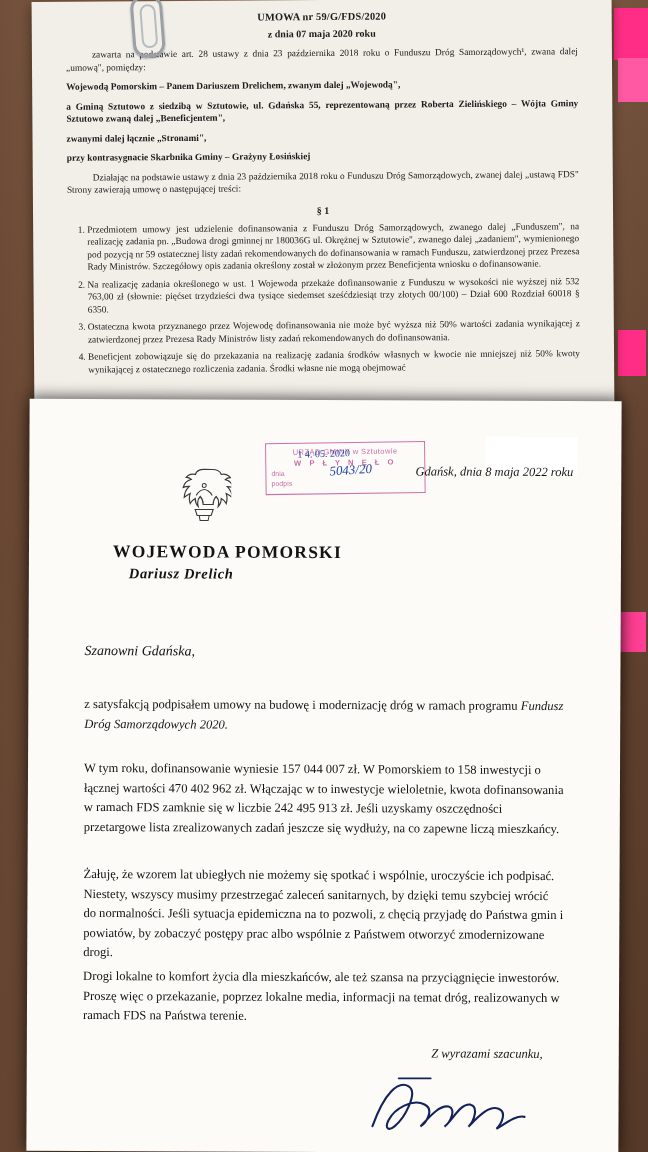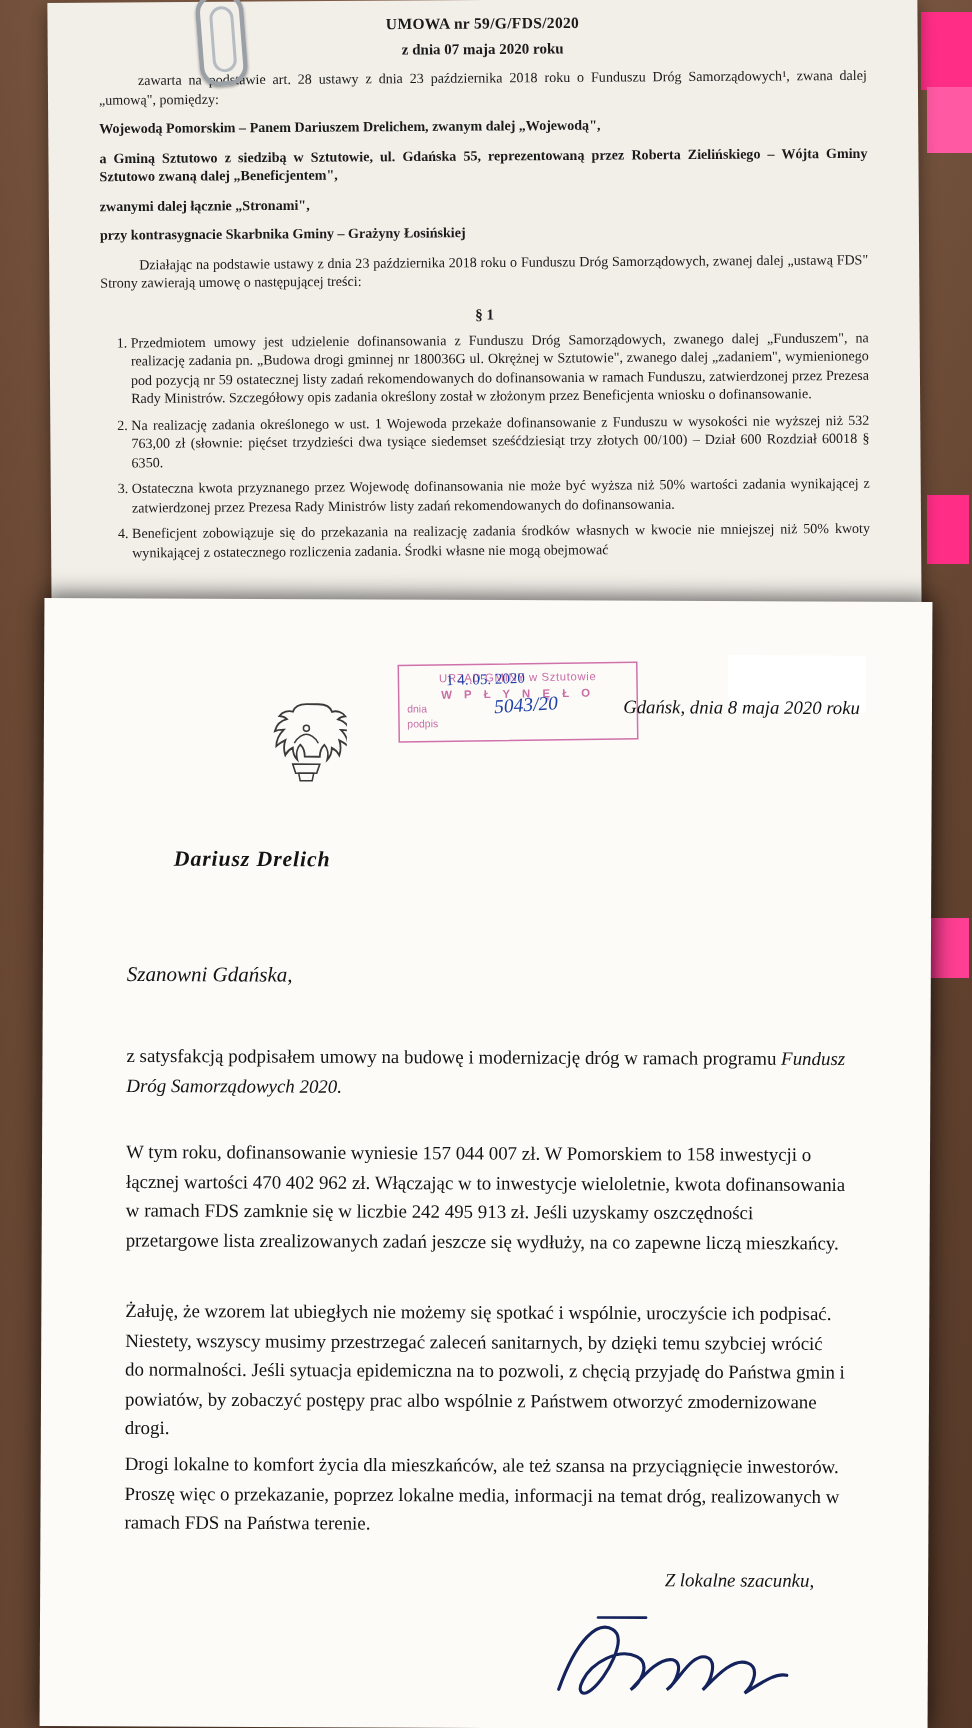--- a/index.html
+++ b/index.html
@@ -96,21 +96,21 @@
   #place-date{
     position:absolute;right:48px;top:64px;font-style:italic;font-size:12.5px;
   }
   
   #emblem{position:absolute;left:148px;top:66px;width:54px;height:62px;}
   #wojewoda{
     position:absolute;left:84px;top:142px;
     font-weight:bold;font-size:17.5px;letter-spacing:1.2px;
   }
   #name{
-    position:absolute;left:87px;top:166px;
+    position:absolute;left:100px;top:166px;
     font-weight:bold;font-style:italic;font-size:14.5px;letter-spacing:.6px;
   }
   
   .ghost{
     position:absolute;color:rgba(90,90,90,.30);font-size:8.6px;
     width:430px;left:110px;text-align:justify;line-height:1.45;
   }
   #greeting{
     position:absolute;left:56px;top:244px;font-style:italic;font-size:14px;
   }
@@ -161,44 +161,45 @@
 
   <div id="stamp">
     <div class="s1">URZĄD GMINY w Sztutowie</div>
     <div class="s2">W P Ł Y N Ę Ł O</div>
     <div class="s3">dnia</div>
     <div class="s3">podpis</div>
   </div>
   <div id="stamp-date">1 4. 05. 2020</div>
   <div id="stamp-num">5043/20</div>
 
-  <div id="place-date">Gdańsk, dnia 8 maja 2020 roku</div>
+  <div id="place-date">Gdańsk, dnia 8 maja 2022 roku</div>
 
   <svg id="emblem" viewBox="0 0 54 62">
     <path d="M27 4c-5 0-8 2-9 5-3-1-7 0-9 3 2 0 4 1 5 2-4 1-7 4-8 8 2-1 4-1 6-1-3 3-5 7-5 11 2-2 4-3 6-4-1 3-1 7 0 10 1-2 3-4 5-5 0 3 1 6 3 8-1-4 0-8 2-10 2 2 3 5 3 8h10c0-3 1-6 3-8 2 2 3 6 2 10 2-2 3-5 3-8 2 1 4 3 5 5 1-3 1-7 0-10 2 1 4 2 6 4 0-4-2-8-5-11 2 0 4 0 6 1-1-4-4-7-8-8 1-1 3-2 5-2-2-3-6-4-9-3-1-3-4-5-9-5z" fill="none" stroke="#3a3a3a" stroke-width="1.2"></path>
     <path d="M19 30c2-4 6-6 8-6s6 2 8 6" fill="none" stroke="#3a3a3a" stroke-width="1"></path>
     <circle cx="27" cy="20" r="2" fill="none" stroke="#3a3a3a" stroke-width="1"></circle>
     <path d="M18 44h18l-2 6H20z" fill="none" stroke="#3a3a3a" stroke-width="1.1"></path>
     <path d="M22 50h10l-1 5h-8z" fill="none" stroke="#3a3a3a" stroke-width="1"></path>
   </svg>
 
+  <div id="wojewoda">WOJEWODA POMORSKI</div>
   <div id="name">Dariusz  Drelich</div>
 
   <div class="ghost" style="top:196px;"></div>
 
   <div id="greeting">Szanowni Gdańska,</div>
 
   <div class="body-p" id="p1">
     <span>z satysfakcją podpisałem umowy na budowę i modernizację dróg w ramach programu </span><span class="it">Fundusz Dróg Samorządowych 2020.</span>
   </div>
   <div class="body-p" id="p2">W tym roku, dofinansowanie wyniesie 157 044 007 zł. W Pomorskiem to 158 inwestycji o łącznej wartości 470 402 962 zł. Włączając w to inwestycje wieloletnie, kwota dofinansowania w ramach FDS zamknie się w liczbie 242 495 913 zł. Jeśli uzyskamy oszczędności przetargowe lista zrealizowanych zadań jeszcze się wydłuży, na co zapewne liczą mieszkańcy.</div>
   <div class="body-p" id="p3">Żałuję, że wzorem lat ubiegłych nie możemy się spotkać i wspólnie, uroczyście ich podpisać. Niestety, wszyscy musimy przestrzegać zaleceń sanitarnych, by dzięki temu szybciej wrócić do normalności. Jeśli sytuacja epidemiczna na to pozwoli, z chęcią przyjadę do Państwa gmin i powiatów, by zobaczyć postępy prac albo wspólnie z Państwem otworzyć zmodernizowane drogi.</div>
   <div class="body-p" id="p4">Drogi lokalne to komfort życia dla mieszkańców, ale też szansa na przyciągnięcie inwestorów. Proszę więc o przekazanie, poprzez lokalne media, informacji na temat dróg, realizowanych w ramach FDS na Państwa terenie.</div>
 
-  <div id="closing">Z lokalne szacunku,</div>
+  <div id="closing">Z wyrazami szacunku,</div>
 
   <svg id="signature" viewBox="0 0 170 80">
     <path d="M8 62 C 20 28, 34 16, 44 22 C 54 28, 40 54, 30 62 C 24 67, 20 64, 24 56
              C 30 44, 48 34, 60 40 C 70 45, 62 58, 56 62 C 62 56, 74 40, 84 42
              C 92 44, 86 58, 80 62 C 88 56, 96 38, 106 40 C 114 42, 110 56, 104 62
              C 112 54, 124 40, 134 44 C 142 47, 138 58, 132 64 C 142 58, 152 50, 160 52" fill="none" stroke="#14235c" stroke-width="2.1" stroke-linecap="round"></path>
     <path d="M34 14 L 66 14" fill="none" stroke="#14235c" stroke-width="1.8" stroke-linecap="round"></path>
   </svg>
 </div>
 

